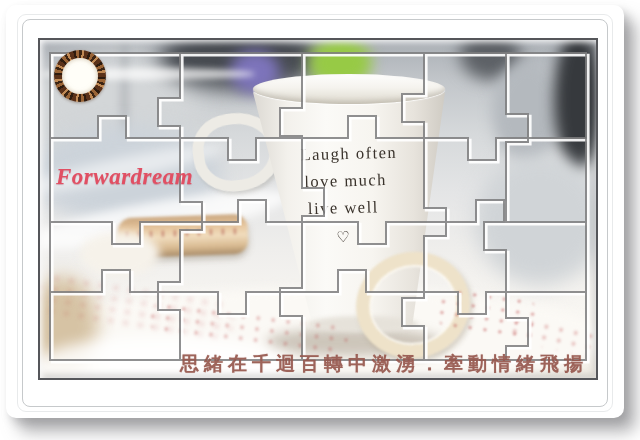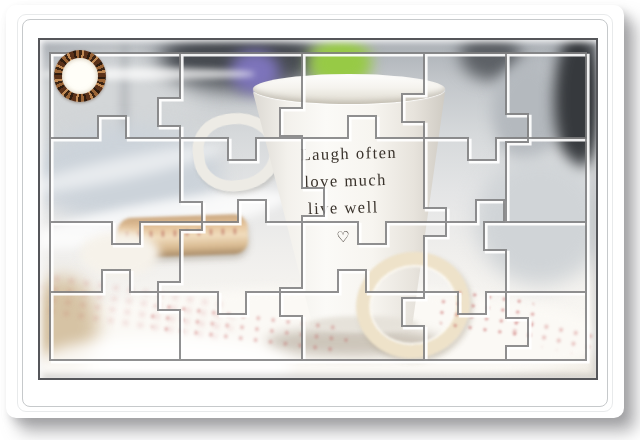--- a/index.html
+++ b/index.html
@@ -174,15 +174,17 @@
             M10 182 H72 V204 H100 V182 H198 V160 H226 V182 H318 V204 H346 V182 H436 V160 H464 V182 H546
             M10 252 H62 V230 H90 V252 H178 V274 H206 V252 H298 V230 H326 V252 H418 V274 H446 V252 H546"></path>
         </defs>
         <use href="#pz" transform="translate(2.2,2.2)" stroke="#ffffff" stroke-width="2.8" opacity="0.92"></use>
         <use href="#pz" stroke="#7c7c7e" stroke-width="2" opacity="0.85"></use>
       </svg>
 
       <div class="logo-ring">
         <div class="inner"></div>
       </div>
+      <div class="watermark">Forwardream</div>
+      <div class="caption">思緒在千迴百轉中激湧．牽動情緒飛揚</div>
     </div>
   </div>
 </div>
 
 </body></html>

